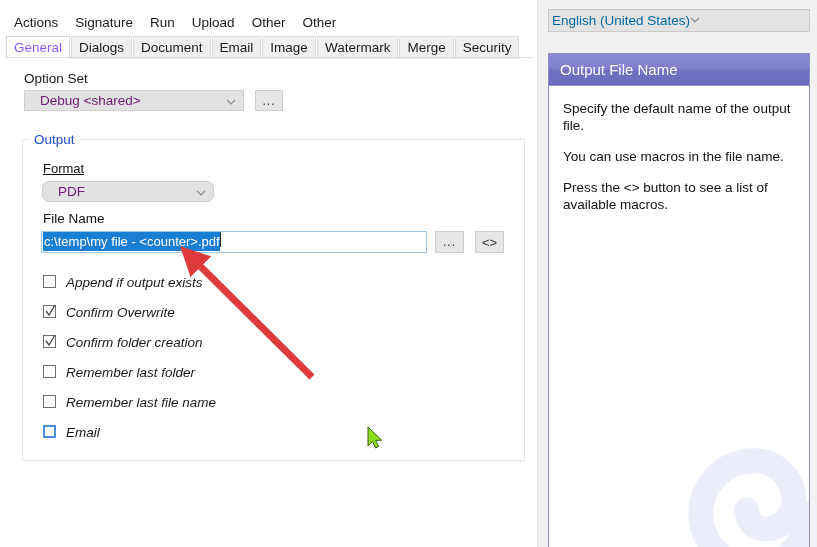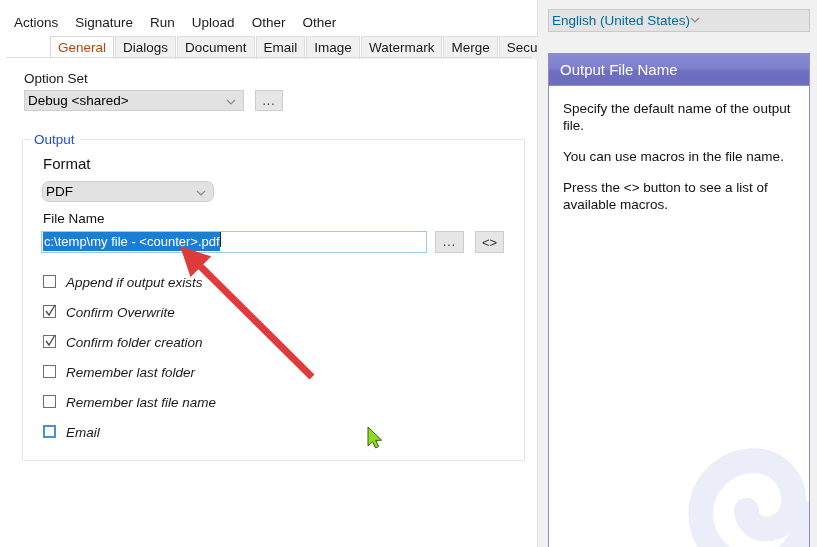--- a/index.html
+++ b/index.html
@@ -54,22 +54,21 @@
     border: 1px solid #dddddd;
     border-bottom: none;
     margin-right: 1px;
     line-height: 15px;
     white-space: nowrap;
     cursor: default;
   }
   .tab.selected {
     background: #ffffff;
     border-color: #d6d6d6;
-    color: #c2410c;
-    margin-left: 44px;
+    color: #8b5cf6;
   }
   #tabstrip-top .tab {
     background: #ffffff;
     border: none;
     padding: 2px 8px 2px 8px;
   }
 
   .tab-underline {
     position: absolute;
     left: 6px;
@@ -86,24 +85,24 @@
     top: 71px;
     font-size: 13.5px;
     color: #1a1a1a;
   }
   .combo {
     position: absolute;
     box-sizing: border-box;
     background: #e2e2e2;
     border: 1px solid #cfcfcf;
     font-size: 13.5px;
-    color: #000000;
+    color: #701a75;
     display: flex;
     align-items: center;
-    padding-left: 3px;
+    padding-left: 15px;
     cursor: default;
   }
   .combo .caret {
     position: absolute;
     right: 8px;
     top: 50%;
     width: 9px;
     height: 9px;
     margin-top: -6px;
   }
@@ -150,22 +149,23 @@
     top: 132px;
     background: #ffffff;
     padding: 0 5px 0 4px;
     font-size: 13.5px;
     color: #1d4ed8;
   }
 
   #format-label {
     position: absolute;
     left: 43px;
-    top: 155px;
-    font-size: 15px;
+    top: 161px;
+    font-size: 13px;
+    text-decoration: underline;
   }
   #format-combo {
     left: 42px;
     top: 181px;
     width: 172px;
     height: 21px;
     border-radius: 7px;
   }
 
   #filename-label {

